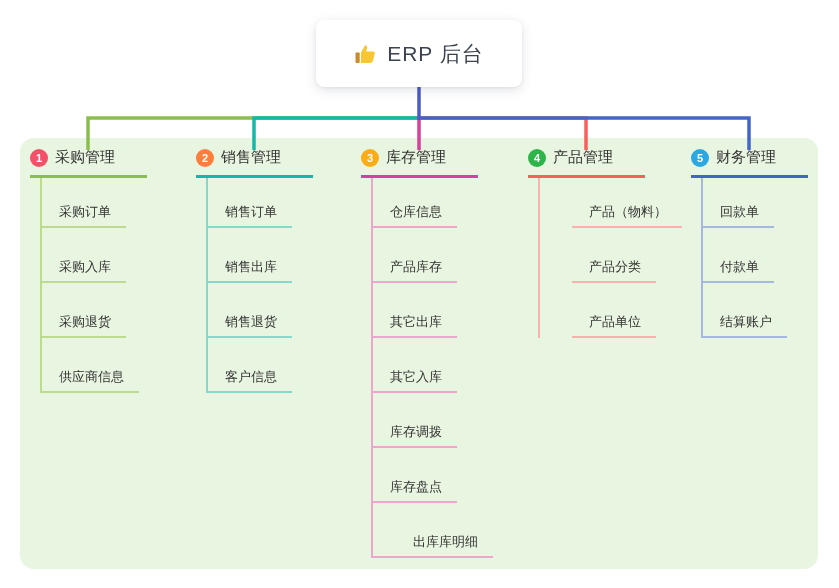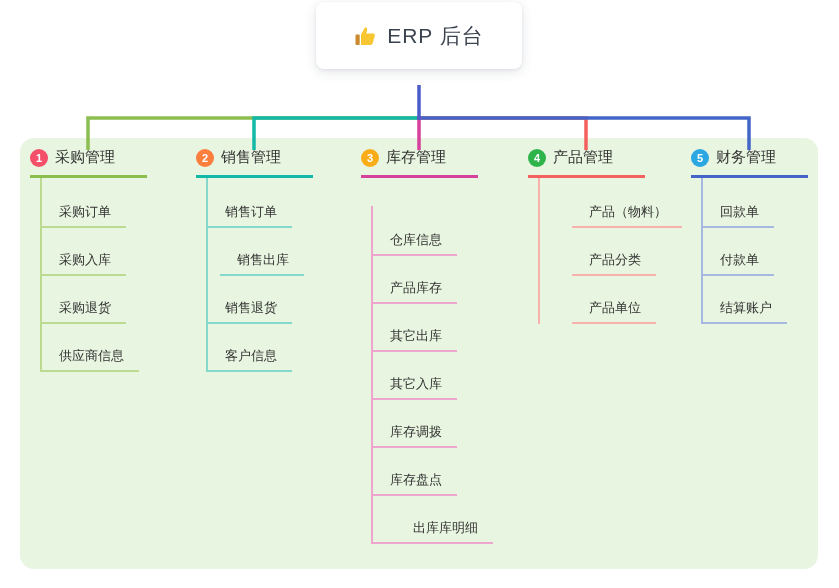--- a/index.html
+++ b/index.html
@@ -5,21 +5,21 @@
   * { margin:0; padding:0; box-sizing:border-box; }
   body {
     background:#ffffff;
     font-family:"Liberation Sans","DejaVu Sans",sans-serif;
     width:839px; height:588px; overflow:hidden;
   }
   #stage { position:relative; width:839px; height:588px; background:#fff; }
 
   
   .root-card {
-    position:absolute; left:316px; top:2px; width:206px; height:67px;
+    position:absolute; left:316px; top:20px; width:206px; height:67px;
     background:#ffffff; border-radius:8px;
     box-shadow:0 3px 12px rgba(60,70,90,.14), 0 1px 3px rgba(60,70,90,.08);
     display:flex; align-items:center; justify-content:center; gap:9px;
     cursor:pointer; z-index:5;
   }
   .root-card .root-title {
     font-size:21px; color:#3b4350; font-weight:500; letter-spacing:1px;
   }
   .thumb-icon { width:24px; height:24px; display:inline-block; }
 
@@ -41,21 +41,21 @@
   }
   .branch-badge {
     width:18px; height:18px; border-radius:50%; flex:0 0 18px;
     color:#fff; font-size:11px; font-weight:bold;
     display:flex; align-items:center; justify-content:center;
   }
   .branch-label { font-size:15px; color:#333; font-weight:500; white-space:nowrap; }
 
   .branch-children { margin-left:10px; border-left:2px solid #ccc; width:max-content; }
   .child-item {
-    height:48px; display:flex; align-items:flex-end;
+    height:55px; display:flex; align-items:flex-end;
     padding:0 15px 5px 17px; width:max-content;
     border-bottom:2px solid #ccc;
     font-size:13px; color:#333; white-space:nowrap; cursor:pointer;
   }
   .child-item:first-child { height:50px; }
 </style>
 </head>
 <body>
 
 <div id="stage">
@@ -94,33 +94,33 @@
       </div>
     </div>
 
     <div class="branch" style="left: 196px;">
       <div class="branch-title" style="border-bottom-color: rgb(19, 185, 166);">
         <span class="branch-badge" style="background: rgb(251, 126, 60);">2</span>
         <span class="branch-label">销售管理</span>
       </div>
       <div class="branch-children" style="border-left-color: rgb(134, 216, 202);">
         <div class="child-item" style="border-bottom-color: rgb(134, 216, 202);">销售订单</div>
-        <div class="child-item" style="border-bottom-color: rgb(134, 216, 202); margin-left: 12px;">销售出库</div>
+        <div class="child-item" style="border-bottom-color: rgb(134, 216, 202);">销售出库</div>
         <div class="child-item" style="border-bottom-color: rgb(134, 216, 202);">销售退货</div>
         <div class="child-item" style="border-bottom-color: rgb(134, 216, 202);">客户信息</div>
       </div>
     </div>
 
     <div class="branch" style="left: 361px;">
       <div class="branch-title" style="border-bottom-color: rgb(214, 65, 155);">
         <span class="branch-badge" style="background: rgb(251, 173, 24);">3</span>
         <span class="branch-label">库存管理</span>
       </div>
       <div class="branch-children" style="border-left-color: rgb(239, 166, 206);">
-        <div class="child-item" style="border-bottom-color: rgb(239, 166, 206); margin-top: 28px;">仓库信息</div>
+        <div class="child-item" style="border-bottom-color: rgb(239, 166, 206);">仓库信息</div>
         <div class="child-item" style="border-bottom-color: rgb(239, 166, 206);">产品库存</div>
         <div class="child-item" style="border-bottom-color: rgb(239, 166, 206);">其它出库</div>
         <div class="child-item" style="border-bottom-color: rgb(239, 166, 206);">其它入库</div>
         <div class="child-item" style="border-bottom-color: rgb(239, 166, 206);">库存调拨</div>
         <div class="child-item" style="border-bottom-color: rgb(239, 166, 206);">库存盘点</div>
         <div class="child-item" style="border-bottom-color: rgb(239, 166, 206); padding-left: 40px;">出库库明细</div>
       </div>
     </div>
 
     <div class="branch" style="left: 528px;">

